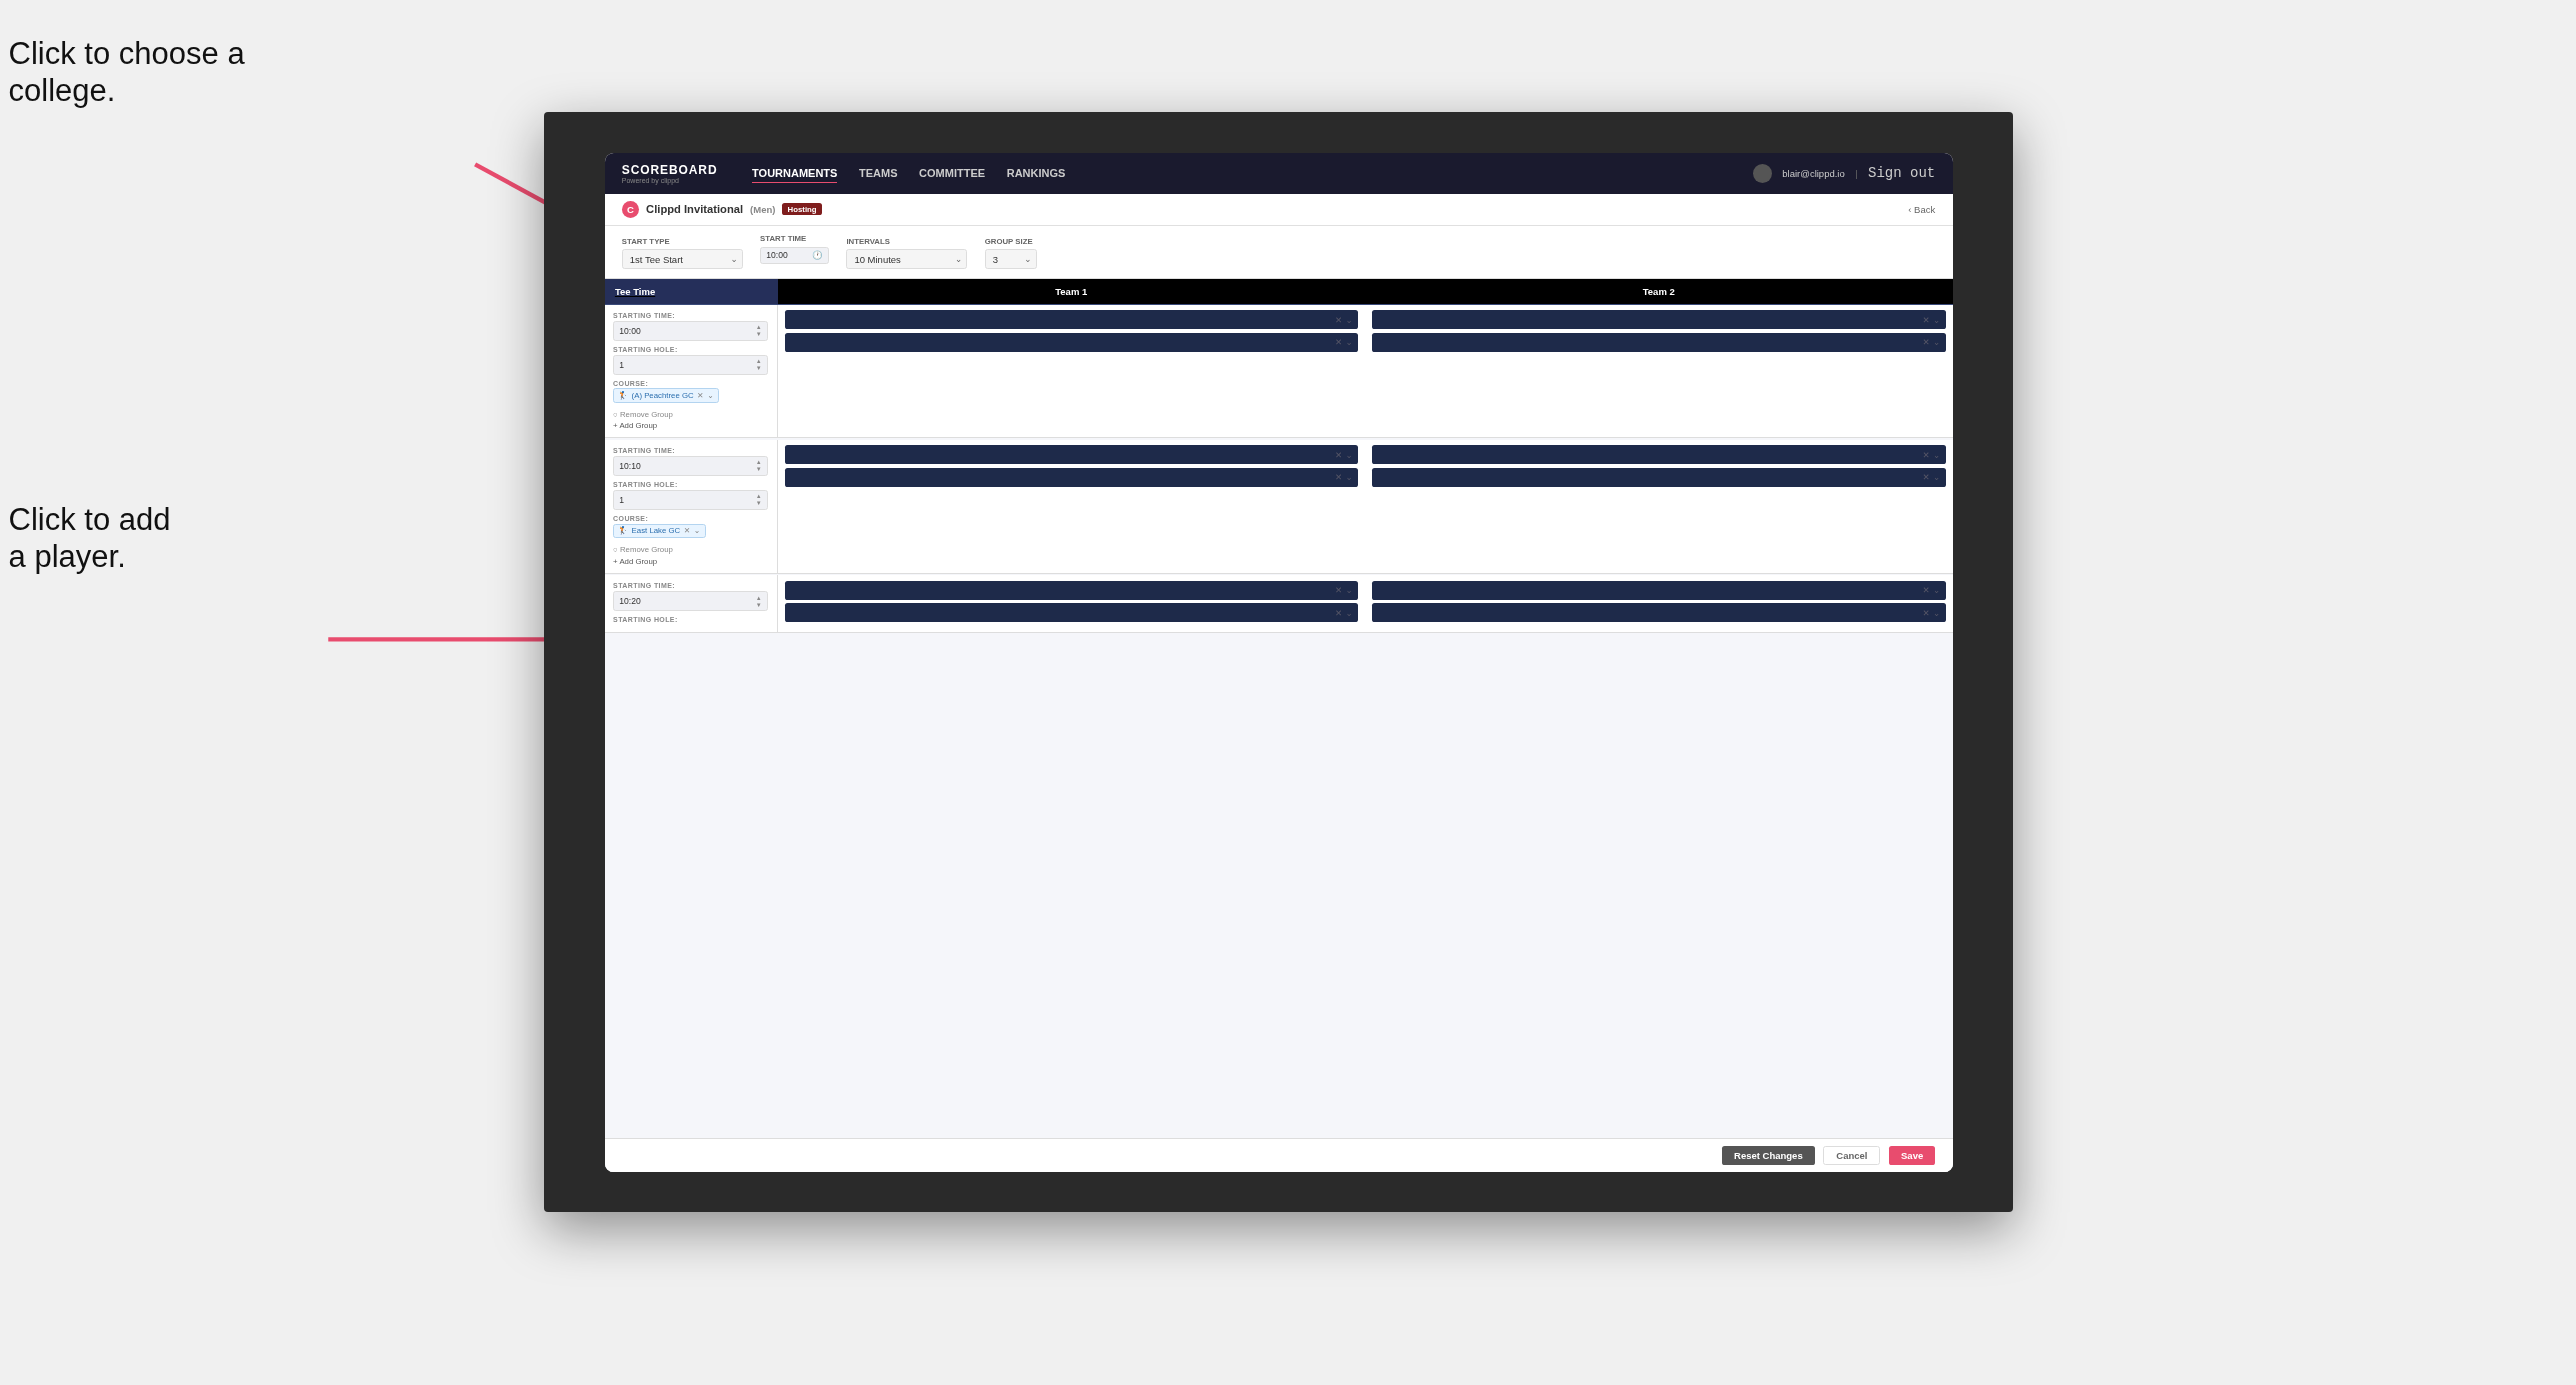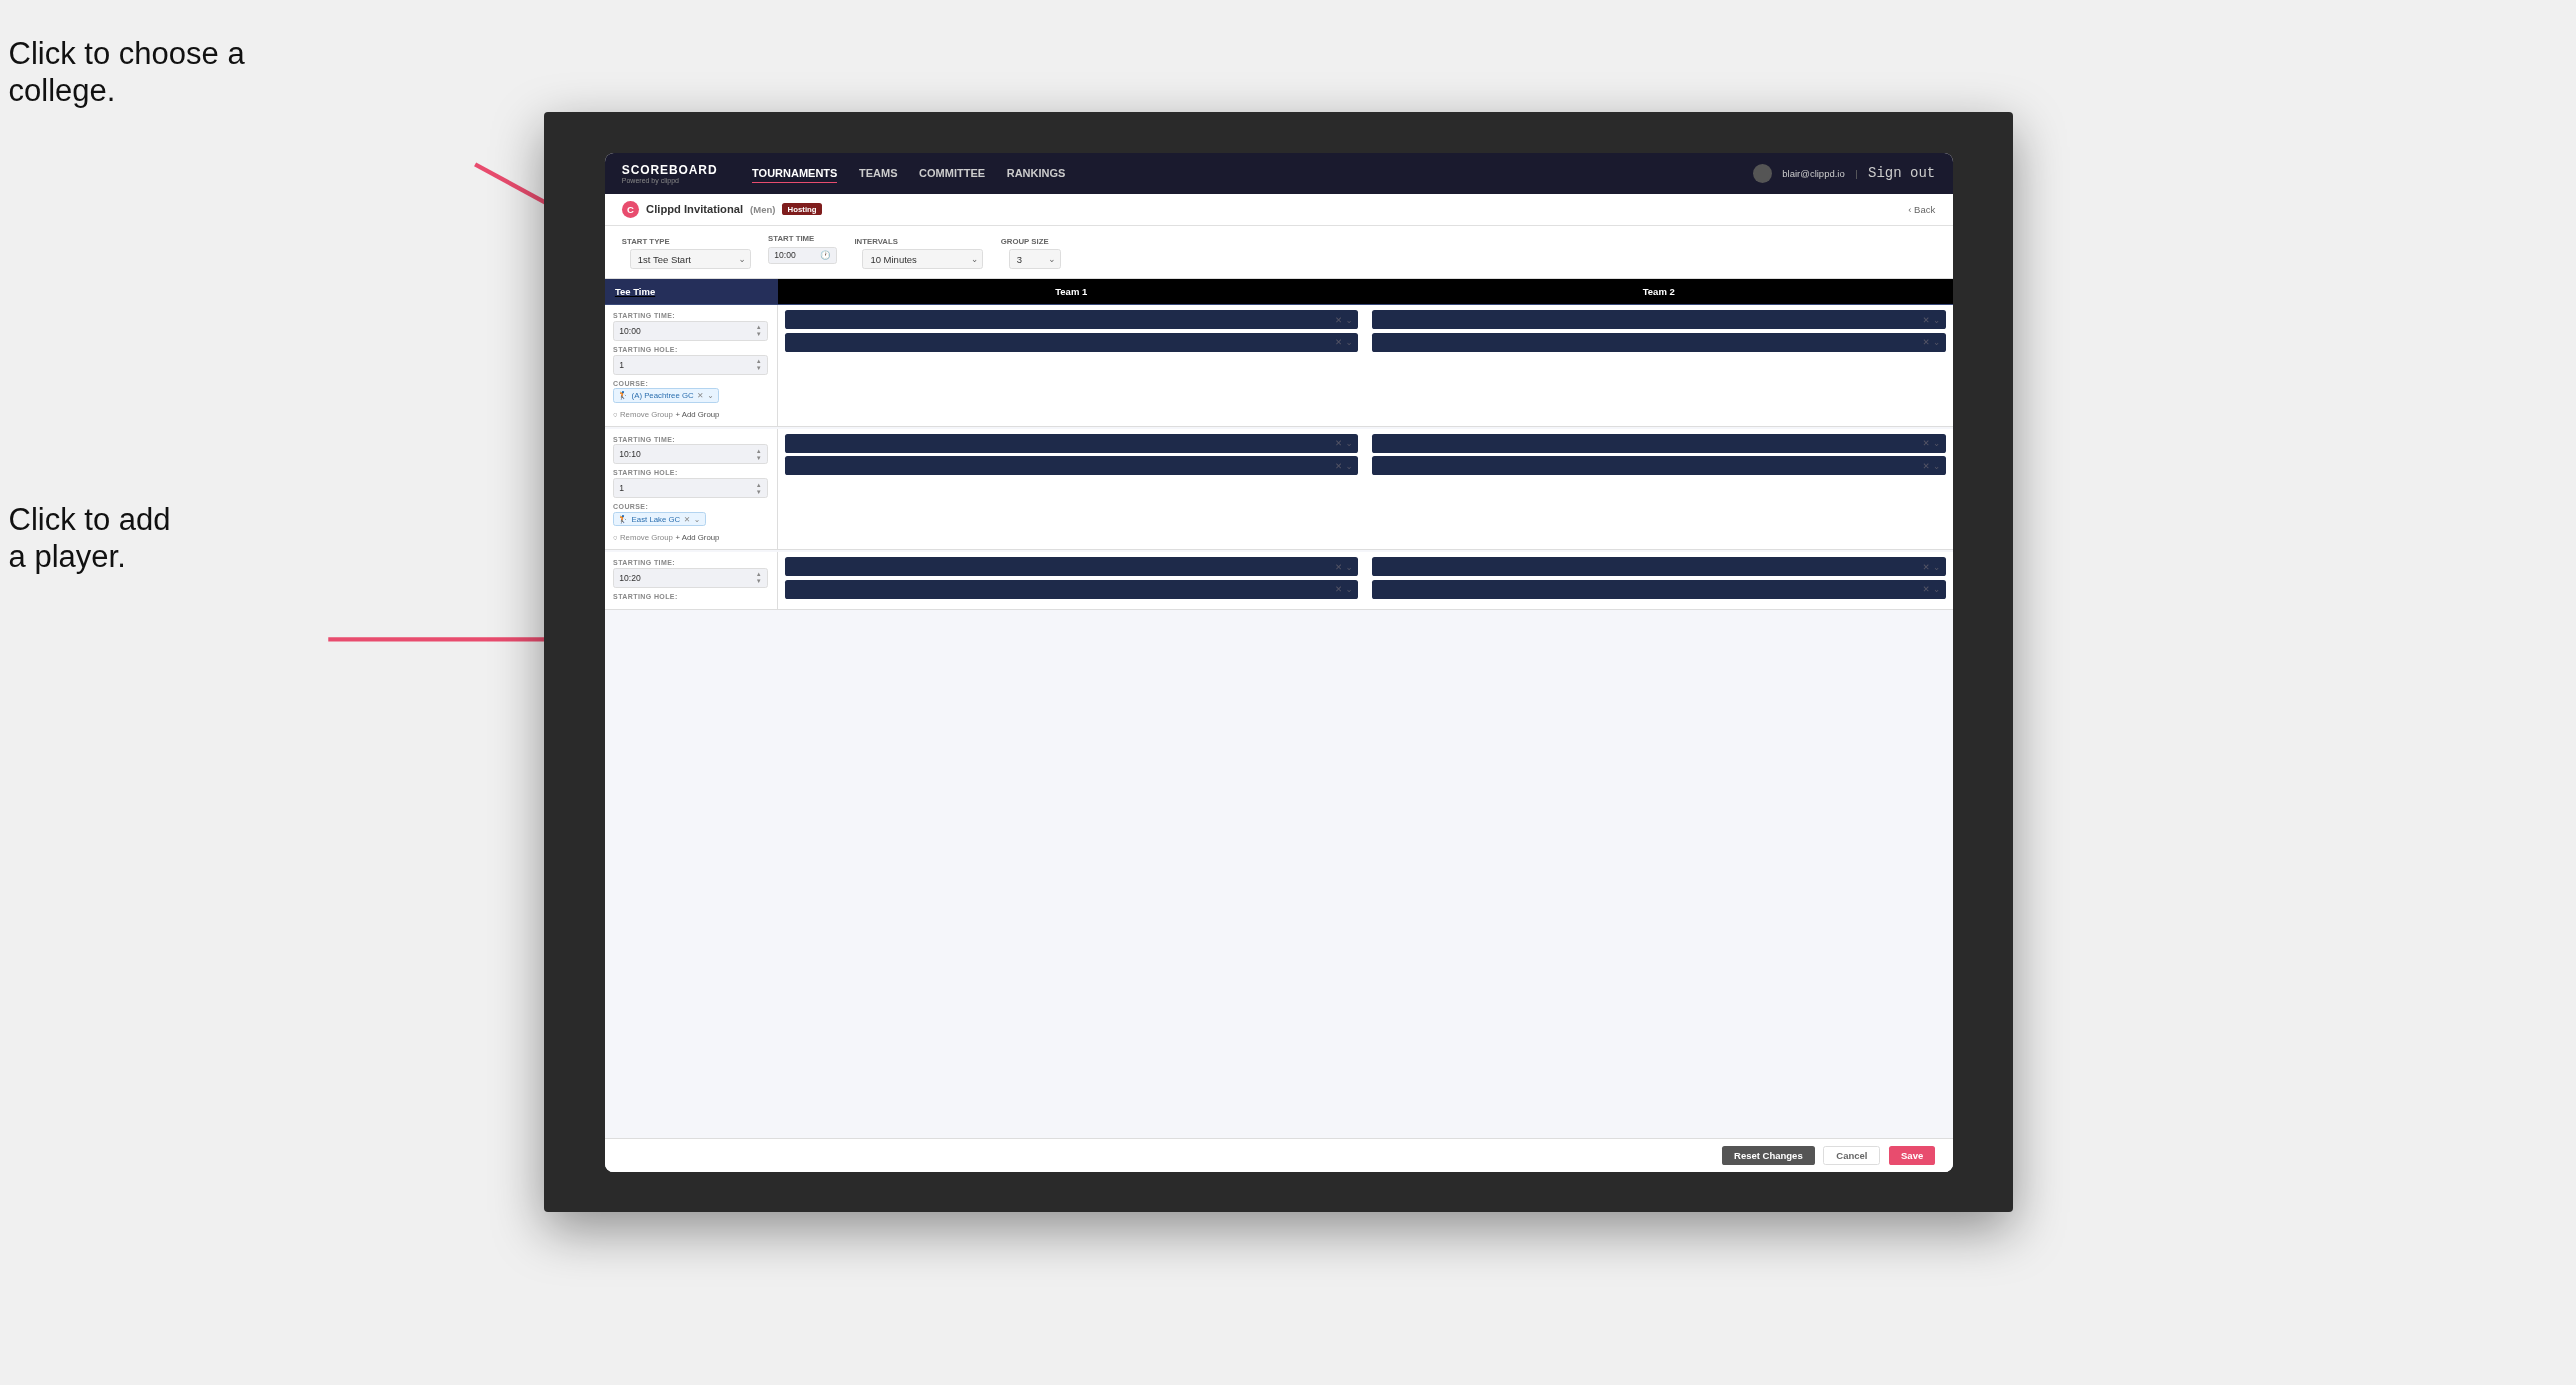--- a/index.html
+++ b/index.html
@@ -188,21 +188,20 @@
       background: #f5f5f5;
       border: 0.9px solid #ddd;
       border-radius: 2.6px;
       padding: 3.5px 21px 3.5px 7px;
       font-size: 9.5px;
       color: #333;
       appearance: none;
       cursor: pointer;
       min-width: 121px;
       position: relative;
-      margin-left: 8px;
     }
     .select-wrapper {
       position: relative;
       display: inline-block;
     }
     .select-wrapper::after {
       content: '⌄';
       position: absolute;
       right: 5.2px;
       top: 50%;
@@ -308,21 +307,21 @@
     .course-tag .tag-x {
       color: #888;
       cursor: pointer;
       font-size: 7.8px;
     }
     .course-icon {
       font-size: 7.8px;
     }
     .tee-actions {
       display: flex;
-      flex-direction: row;
+      flex-direction: column;
       gap: 2.6px;
       margin-top: 3.5px;
     }
     .tee-action-btn {
       color: #888;
       font-size: 7.8px;
       cursor: pointer;
       display: flex;
       align-items: center;
       gap: 2.6px;

